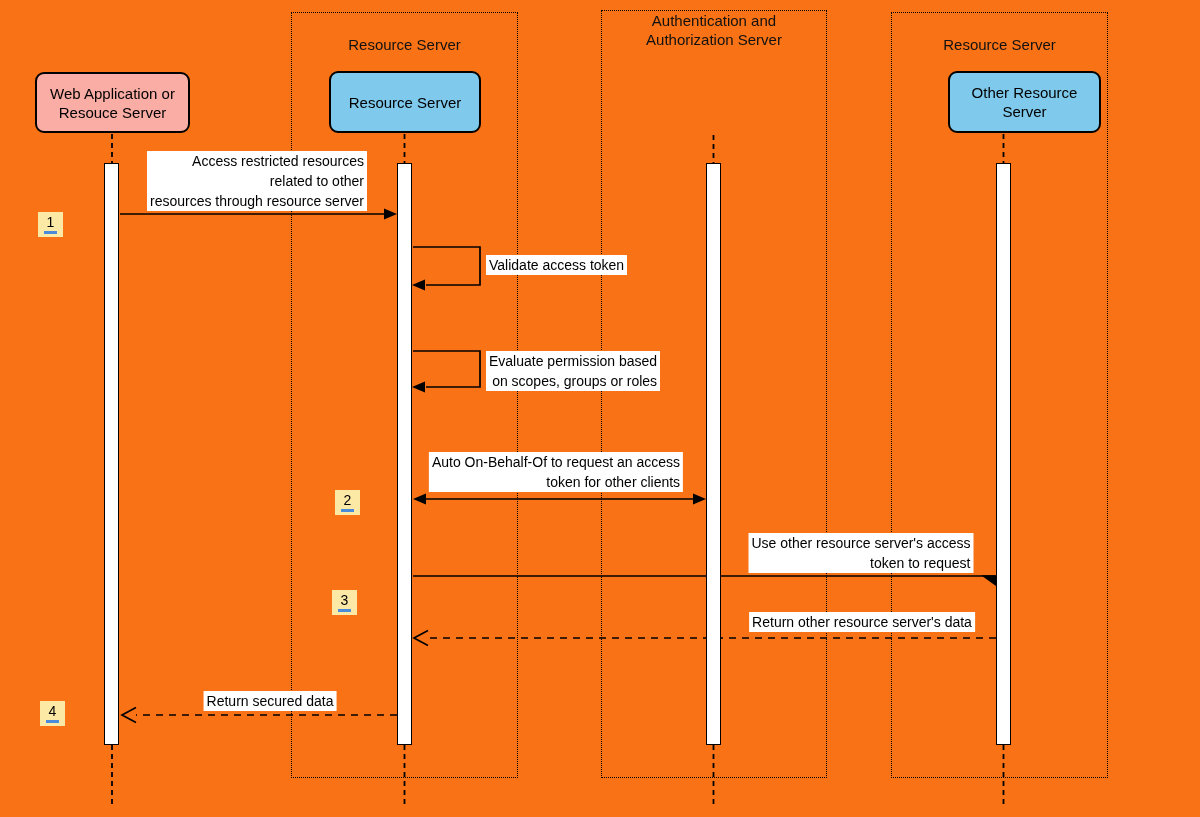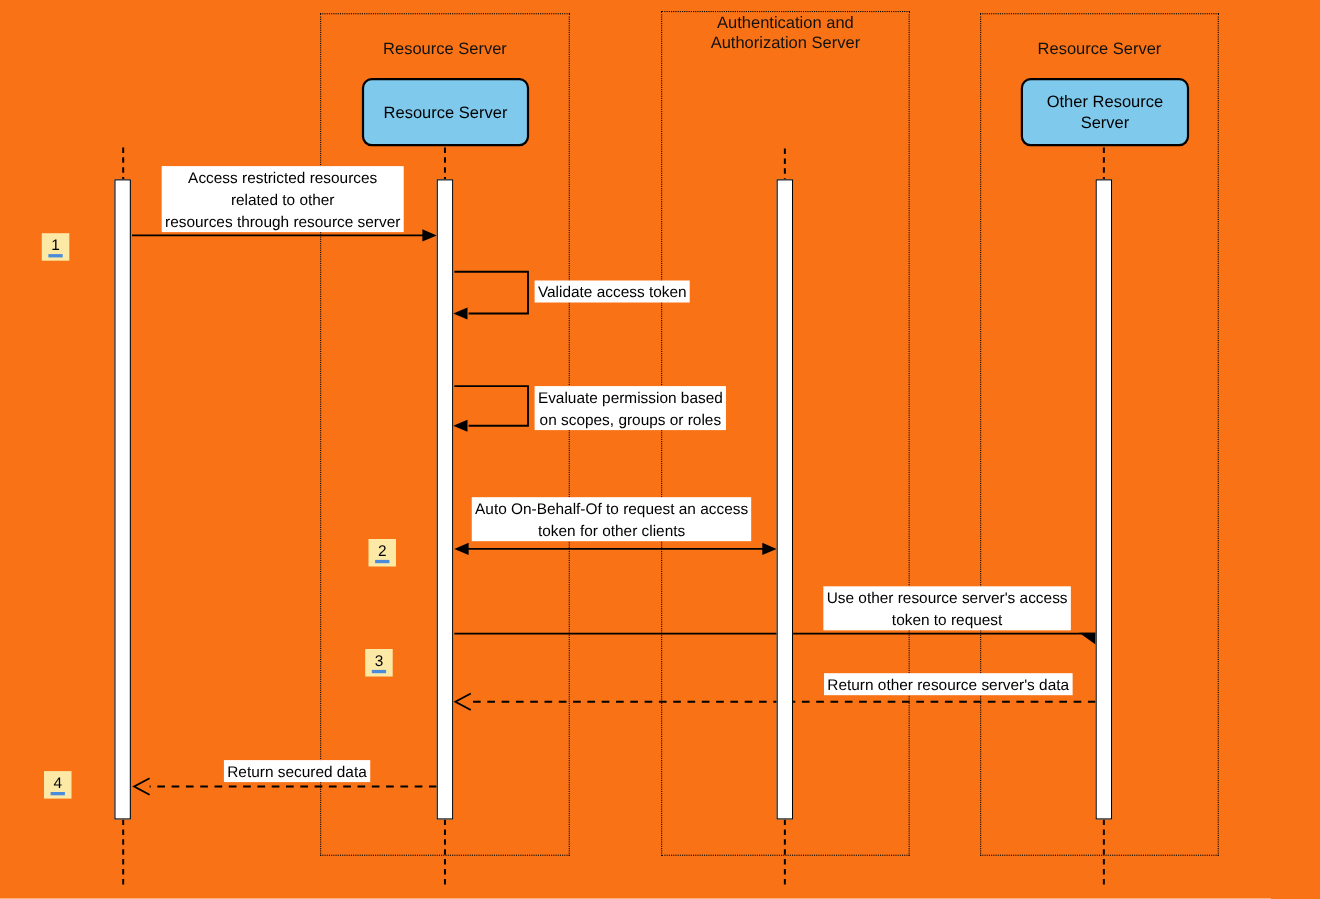--- a/index.html
+++ b/index.html
@@ -20,21 +20,21 @@
     font-size:15px;line-height:19px;white-space:pre-line;box-sizing:border-box;z-index:3;
   }
   .actor-salmon{background:#F9ADA5;}
   .actor-sky{background:#7EC9EC;}
   .actor-light{background:#BBD8F1;}
   .activation{
     position:absolute;width:15px;background:#fff;border:1.6px solid #000;
     box-sizing:border-box;z-index:2;
   }
   .msg-label{
-    position:absolute;font-size:14px;line-height:20px;text-align:center;
+    position:absolute;font-size:14px;line-height:20px;text-align:right;
     white-space:pre-line;background:#fff;padding:0 3px;z-index:4;
   }
   .msg-label.left-align{text-align:center;}
   .msg-label.centered{transform:translateX(-50%);}
   .badge{
     position:absolute;width:25px;height:25px;background:#FCE9A6;
     display:flex;flex-direction:column;align-items:center;justify-content:center;
     z-index:5;cursor:pointer;
   }
   .badge .num{font-size:14px;line-height:15px;color:#000;}
@@ -105,22 +105,24 @@
       <line x1="397" y1="715" x2="136" y2="715" stroke="#000" stroke-width="1.7" stroke-dasharray="7 6"></line>
       <polyline points="136,707.5 122,715 136,722.5" fill="none" stroke="#000" stroke-width="1.7"></polyline>
     </g>
   </svg>
 
   <div class="activation" style="left:104px;top:163px;height:582px;"></div>
   <div class="activation" style="left:397px;top:163px;height:582px;"></div>
   <div class="activation" style="left:706px;top:163px;height:582px;"></div>
   <div class="activation" style="left:996px;top:163px;height:582px;"></div>
 
+  <div class="actor-box actor-salmon" style="left:35px;top:72px;width:155px;height:61px;">Web Application or
+Resouce Server</div>
   <div class="actor-box actor-sky" style="left:329px;top:71px;width:152px;height:62px;">Resource Server</div>
-  <div class="actor-box actor-sky" style="left:928px;top:71px;width:153px;height:62px;">Other Resource
+  <div class="actor-box actor-sky" style="left:948px;top:71px;width:153px;height:62px;">Other Resource
 Server</div>
 
   <div class="msg-label centered" style="left:257px;top:151px;">Access restricted resources
 related to other
 resources through resource server</div>
   <div class="msg-label left-align" style="left:486px;top:255px;">Validate access token</div>
   <div class="msg-label" style="left:486px;top:351px;">Evaluate permission based
 on scopes, groups or roles</div>
   <div class="msg-label centered" style="left:556px;top:452px;">Auto On-Behalf-Of to request an access
 token for other clients</div>

